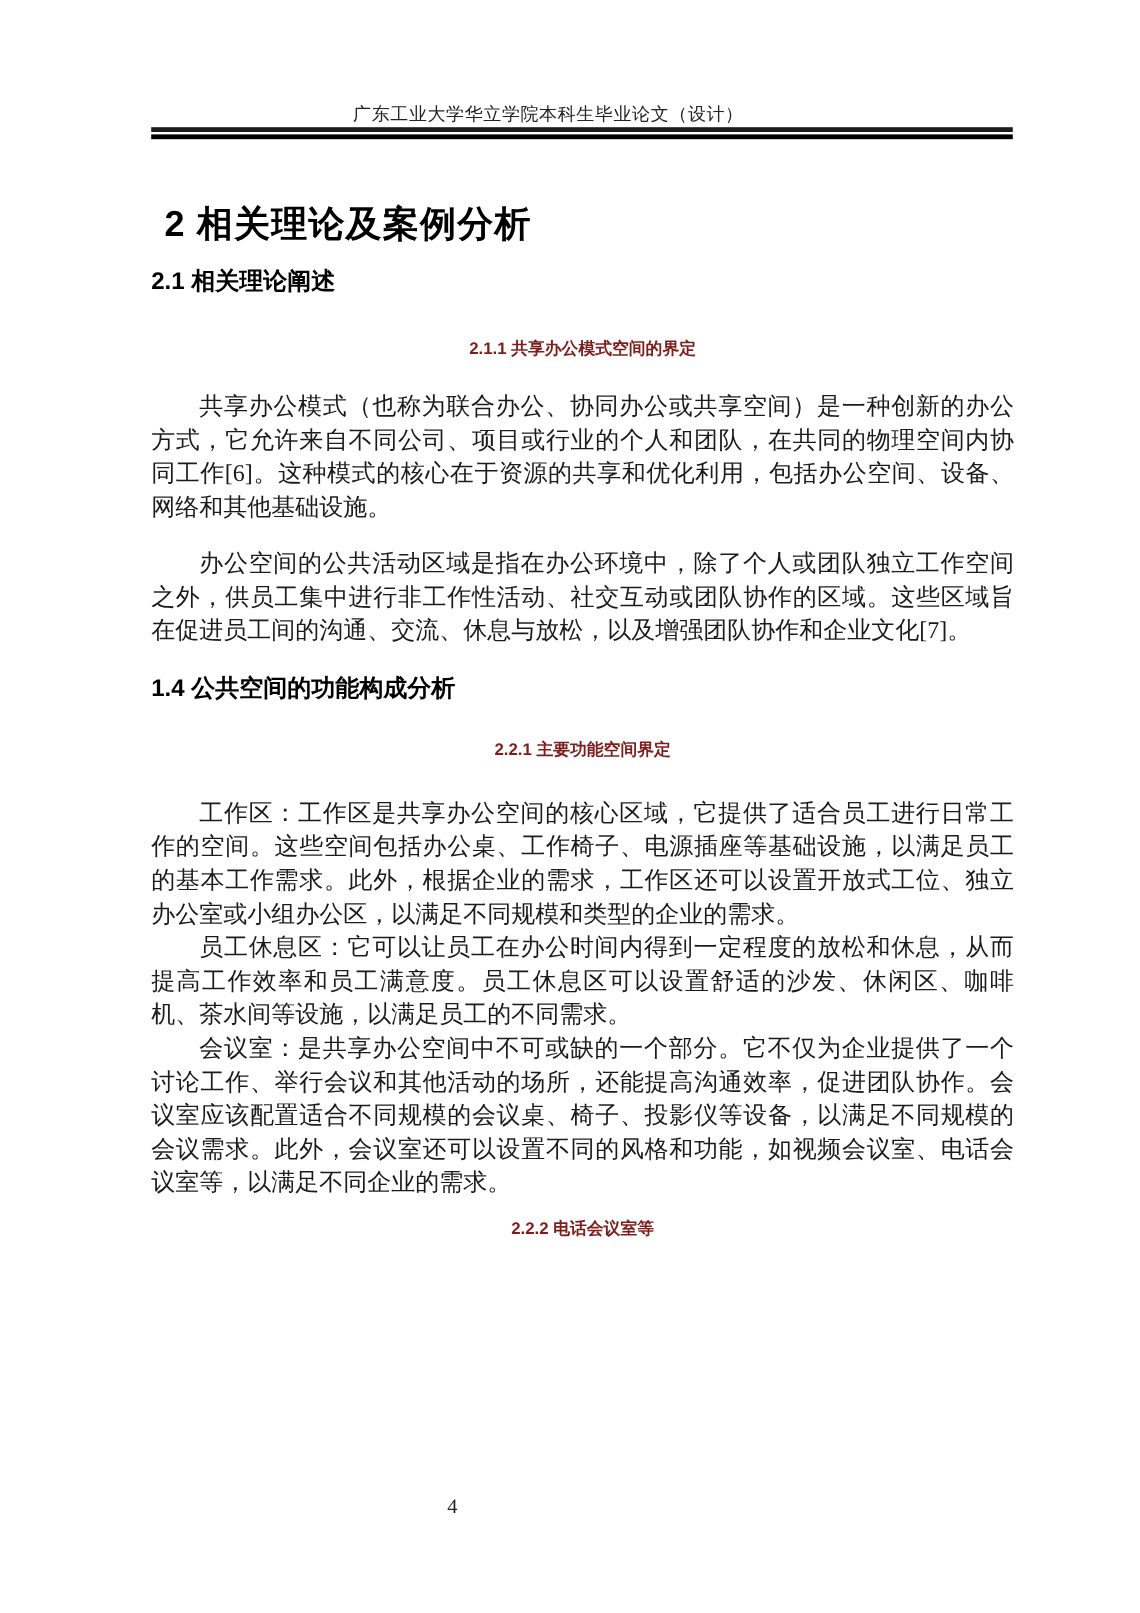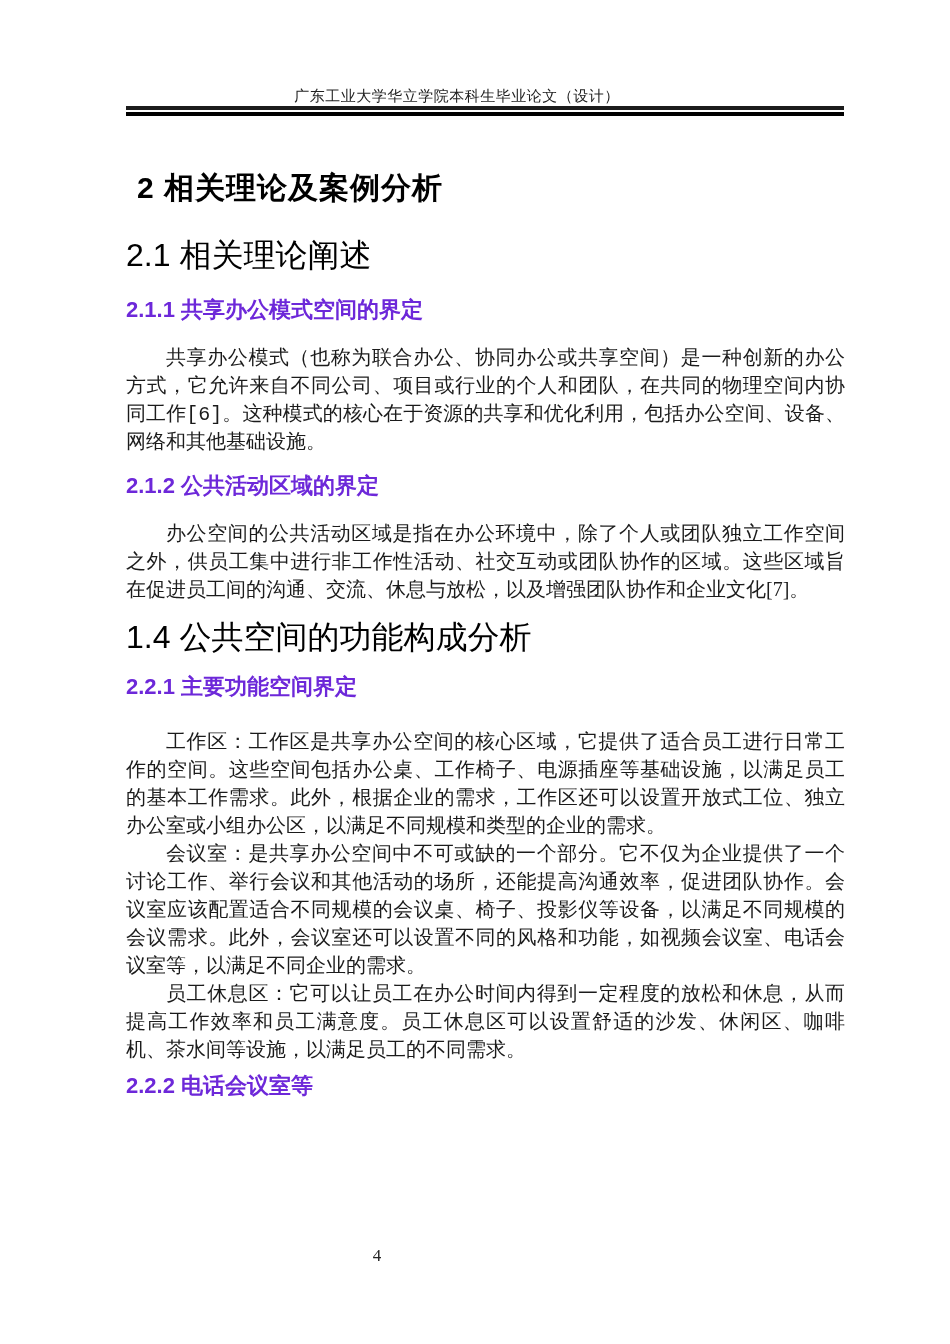--- a/index.html
+++ b/index.html
@@ -27,44 +27,45 @@
   .content {
     position:absolute; top:117px; left:126px; width:719px;
   }
   .h1 {
     margin:53px 0 0 11px;
     font-family:"Liberation Sans","DejaVu Sans",sans-serif;
     font-weight:bold; font-size:30px; line-height:35px;
     color:#000; letter-spacing:1px;
   }
   .h2 {
-    margin:35px 0 0 0;
+    margin:15px 0 0 0;
     font-family:"Liberation Sans","DejaVu Sans",sans-serif;
-    font-weight:normal; font-size:32px; line-height:30px;
+    font-weight:bold; font-size:20px; line-height:30px;
     color:#000;
   }
   .h3 {
     margin:26px 0 0 0;
     font-family:"Liberation Sans","DejaVu Sans",sans-serif;
-    font-weight:bold; font-size:22px; line-height:28px;
-    color:#6d28d9;
+    font-weight:bold; font-size:14px; line-height:28px;
+    color:#7f1d1d;
+    text-align:center;
   }
   .h3.tight  { margin-top:15px; }
   .h3.tight2 { margin-top:9px; }
   .h3.mid    { margin-top:21px; }
   .h2.mid    { margin-top:19px; }
   .para {
     margin:0;
     font-size:20px; line-height:28px;
     text-align:justify;
     text-justify:inter-ideograph;
     text-indent:2em;
     color:#1b1b1b;
   }
-  .para.first  { margin-top:21px;font-family:Liberation Mono, monospace; }
+  .para.first  { margin-top:21px; }
   .para.gap19  { margin-top:19px; }
   .para.gap26  { margin-top:26px;font-family:Liberation Serif, serif; }
   .footer-num {
     position:absolute; top:1246px; left:332px; width:90px;
     text-align:center;
     font-size:17px; color:#222;
   }
 </style>
 </head>
 <body>
@@ -82,33 +83,32 @@
 
     <div class="h1">2 相关理论及案例分析</div>
 
     <div class="h2">2.1 相关理论阐述</div>
 
     <div class="h3">2.1.1 共享办公模式空间的界定</div>
 
     <p class="para first">共享办公模式（也称为联合办公、协同办公或共享空间）是一种创新的办公方式，它允许来自不同公司、项目或行业的个人和团队，在共同的物理空间内协同工作[6]。这种模式的核心在于资源的共享和优化利用，包括办公空间、设备、网络和其他基础设施。</p>
 
 
-    <div class="h3 tight">2.1.2 公共活动区域的界定</div>
 
     <p class="para gap19">办公空间的公共活动区域是指在办公环境中，除了个人或团队独立工作空间之外，供员工集中进行非工作性活动、社交互动或团队协作的区域。这些区域旨在促进员工间的沟通、交流、休息与放松，以及增强团队协作和企业文化[7]。</p>
 
     <div class="h2 mid">1.4 公共空间的功能构成分析</div>
 
     <div class="h3 mid">2.2.1 主要功能空间界定</div>
 
     <p class="para gap26">工作区：工作区是共享办公空间的核心区域，它提供了适合员工进行日常工作的空间。这些空间包括办公桌、工作椅子、电源插座等基础设施，以满足员工的基本工作需求。此外，根据企业的需求，工作区还可以设置开放式工位、独立办公室或小组办公区，以满足不同规模和类型的企业的需求。</p>
 
+    <p class="para">员工休息区：它可以让员工在办公时间内得到一定程度的放松和休息，从而提高工作效率和员工满意度。员工休息区可以设置舒适的沙发、休闲区、咖啡机、茶水间等设施，以满足员工的不同需求。</p>
+
     <p class="para">会议室：是共享办公空间中不可或缺的一个部分。它不仅为企业提供了一个讨论工作、举行会议和其他活动的场所，还能提高沟通效率，促进团队协作。会议室应该配置适合不同规模的会议桌、椅子、投影仪等设备，以满足不同规模的会议需求。此外，会议室还可以设置不同的风格和功能，如视频会议室、电话会议室等，以满足不同企业的需求。</p>
-
-    <p class="para">员工休息区：它可以让员工在办公时间内得到一定程度的放松和休息，从而提高工作效率和员工满意度。员工休息区可以设置舒适的沙发、休闲区、咖啡机、茶水间等设施，以满足员工的不同需求。</p>
 
     <div class="h3 tight2">2.2.2 电话会议室等</div>
 
 
   </div>
 
   <div class="footer-num">4</div>
 
 </div>
 

